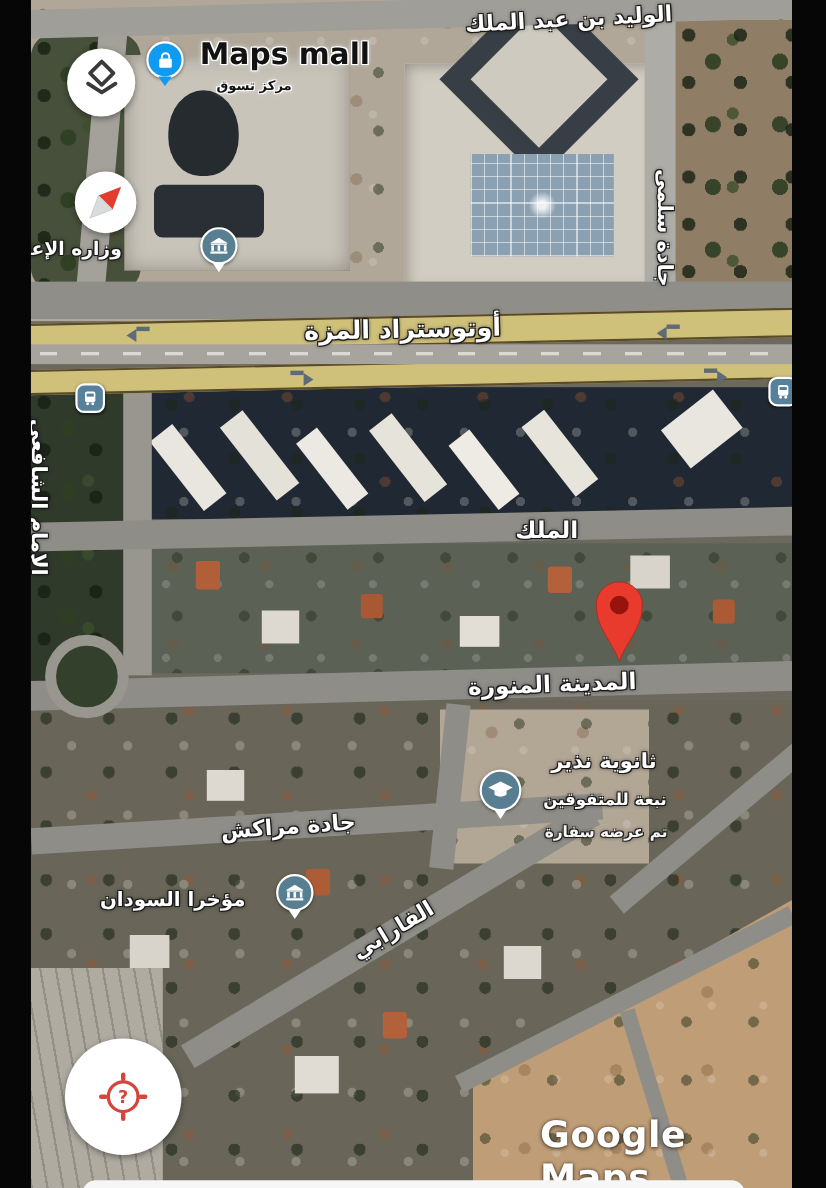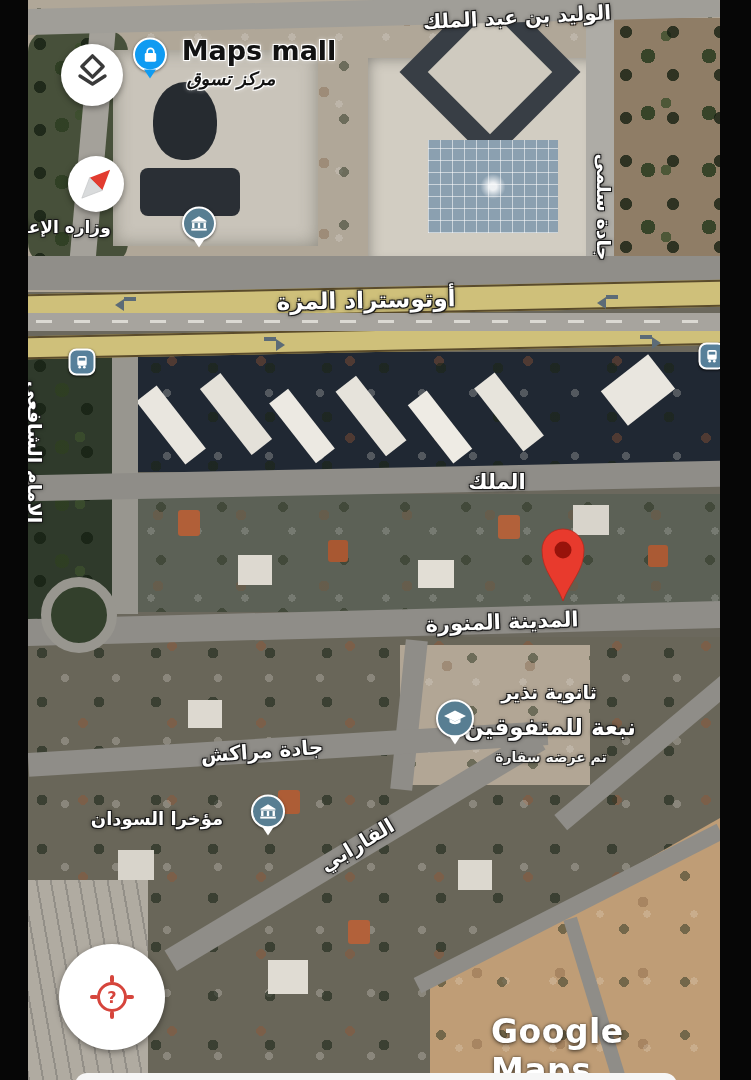--- a/index.html
+++ b/index.html
@@ -161,24 +161,24 @@
     <div class="lbl halo-w" dir="rtl" style="left:489px;top:17px;font-size:20px;transform:translate(-50%,-50%) rotate(-3deg);">الوليد بن عبد الملك</div>
     <div class="lbl halo-w" dir="rtl" style="left:576px;top:207px;font-size:19px;transform:translate(-50%,-50%) rotate(90deg);">جادة سلمى</div>
     <div class="lbl halo-w" dir="rtl" style="left:7px;top:452px;font-size:19px;transform:translate(-50%,-50%) rotate(90deg);">الإمام الشافعي</div>
     <div class="lbl halo-w" dir="rtl" style="left:338px;top:300px;font-size:23px;transform:translate(-50%,-50%) rotate(-1.2deg);">أوتوستراد المزة</div>
     <div class="lbl halo-w" dir="rtl" style="left:469px;top:482px;font-size:21px;">الملك</div>
     <div class="lbl halo-w" dir="rtl" style="left:474px;top:622px;font-size:21px;transform:translate(-50%,-50%) rotate(-2deg);">المدينة المنورة</div>
     <div class="lbl halo-w" dir="rtl" style="left:234px;top:751px;font-size:20px;transform:translate(-50%,-50%) rotate(-4deg);">جادة مراكش</div>
     <div class="lbl halo-w" dir="rtl" style="left:329px;top:845px;font-size:20px;transform:translate(-50%,-50%) rotate(-31deg);">الفارابي</div>
 
     <div class="lbl halo-b" style="left:231px;top:50px;font-size:27px;">Maps mall</div>
-    <div class="lbl halo-b" dir="rtl" style="left:203px;top:78px;font-size:18px;font-style:italic;">مركز تسوق</div>
+    <div class="lbl halo-b" dir="rtl" style="left:203px;top:78px;font-size:12px;">مركز تسوق</div>
     <div class="lbl halo-w" dir="rtl" style="left:29px;top:227px;font-size:17px;">وزاره الإعلام</div>
     <div class="lbl halo-w" dir="rtl" style="left:521px;top:692px;font-size:19px;">ثانوية نذير</div>
-    <div class="lbl halo-w" dir="rtl" style="left:522px;top:727px;font-size:23px;">نبعة للمتفوقين</div>
+    <div class="lbl halo-w" dir="rtl" style="left:522px;top:727px;font-size:15px;">نبعة للمتفوقين</div>
     <div class="lbl halo-w" dir="rtl" style="left:523px;top:757px;font-size:14px;opacity:.92;">تم عرضه سفارة</div>
     <div class="lbl halo-w" dir="rtl" style="left:129px;top:818px;font-size:18px;">مؤخرا السودان</div>
 
     <div class="poi" style="left:122px;top:58px;">
       <div class="disc" style="background:#0f9bf2;">
         <svg width="19" height="19" viewBox="0 0 20 20">
           <path d="M6.5 8 V6.5 a3.5 3.5 0 0 1 7 0 V8" fill="none" stroke="#fff" stroke-width="1.8"></path>
           <rect x="4" y="8" width="12" height="9" rx="1.5" fill="#fff"></rect>
         </svg>
       </div>

